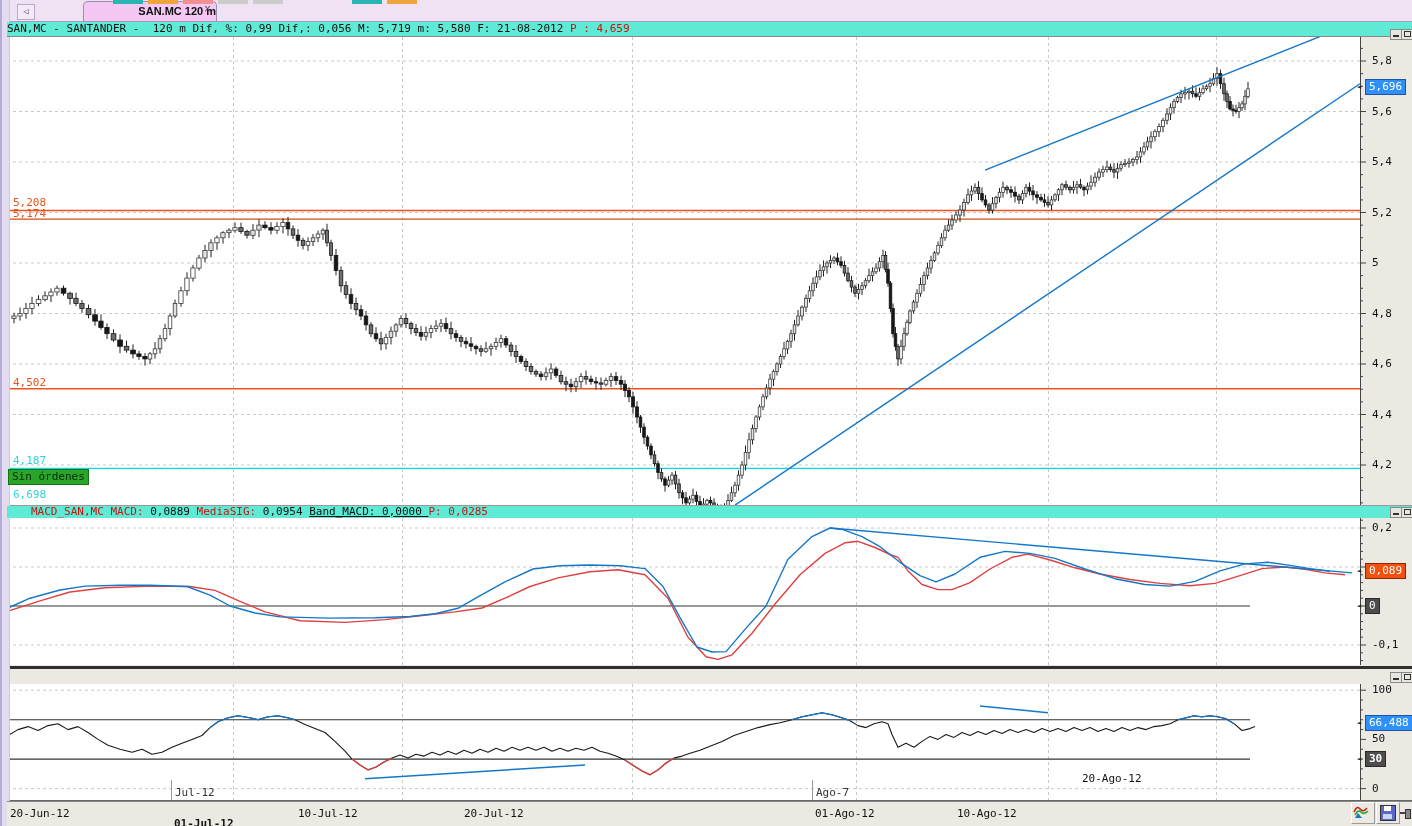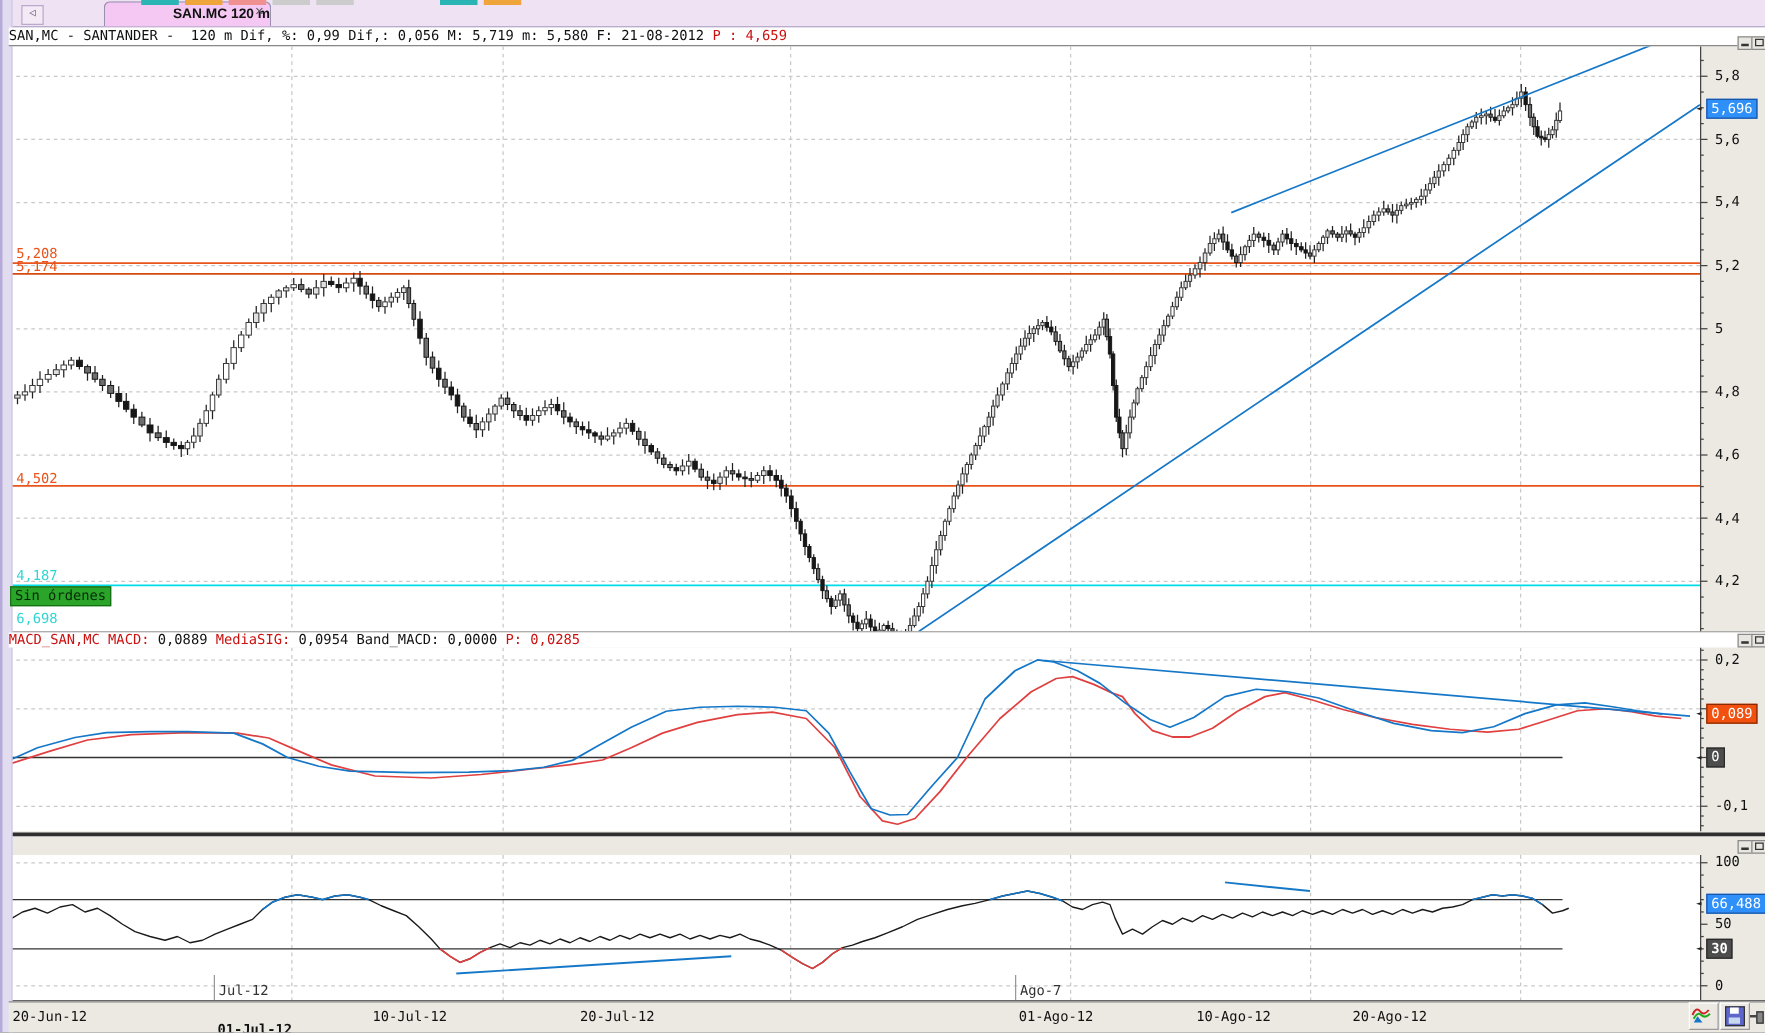--- a/index.html
+++ b/index.html
@@ -9,21 +9,21 @@
   #left-border{left:0;top:0;width:7px;height:826px;background:#e2dcf0;border-left:2px solid #b6abd8;border-right:1px solid #cfc6e6;}
   #tabbar{left:7px;top:0;width:1405px;height:21px;background:#efe3f3;border-bottom:1px solid #a89ac0;}
   .tab-frag{top:0;height:4px;}
   #nav-arrow{left:10px;top:4px;width:16px;height:14px;border:1px solid #b9a9cc;color:#6a5a80;
              font-size:9px;line-height:13px;text-align:center;background:#f3eaf6;cursor:pointer;}
   #active-tab{left:76px;top:1px;width:132px;height:19px;background:#f5c8f3;border:1px solid #9a8fae;border-bottom:none;
               border-radius:5px 5px 0 0;font-family:"Liberation Sans",sans-serif;font-weight:bold;font-size:11px;
               line-height:19px;text-align:right;}
   #tab-close{position:absolute;right:5px;top:2px;width:12px;height:12px;line-height:11px;color:#555;
              font-weight:normal;font-size:12px;cursor:pointer;}
-  .hdr-row{left:7px;width:1405px;background:#ffffff;white-space:pre;overflow:hidden;}
+  .hdr-row{left:7px;width:1405px;background:#5eead4;white-space:pre;overflow:hidden;}
   #main-header{top:22px;height:14px;border-bottom:1px solid #888;line-height:14px;}
   #macd-header{top:506px;height:12px;line-height:12px;}
   #rsi-header{top:670px;height:14px;line-height:13px;}
   .red-txt{color:#cc1111;}
   #chart{left:0;top:0;}
   #overlay{left:0;top:0;width:1412px;height:826px;pointer-events:none;}
   .lbl{position:absolute;white-space:pre;}
   .badge{position:absolute;color:#fff;padding:0 3px;height:14px;line-height:14px;border-width:1px;border-style:solid;}
   .axis-arrow{position:absolute;font-size:7px;color:#222;}
   #bottom-strip{left:7px;top:801px;width:1405px;height:25px;background:#ece9e3;border-top:1px solid #888;}
@@ -792,21 +792,21 @@
       <div class="abs tab-frag" style="left: 211px; width: 30px; background: rgb(204, 204, 204);"></div>
       <div class="abs tab-frag" style="left: 246px; width: 30px; background: rgb(204, 204, 204);"></div>
       <div class="abs tab-frag" style="left: 345px; width: 30px; background: rgb(42, 180, 180);"></div>
       <div class="abs tab-frag" style="left: 380px; width: 30px; background: rgb(240, 164, 60);"></div>
     </div>
 
   <div id="left-border" class="abs"></div>
 
   <div id="main-header" class="abs hdr-row"><span>SAN,MC - SANTANDER -  120 m Dif, %: 0,99 Dif,: 0,056 M: 5,719 m: 5,580 F: 21-08-2012 </span><span class="red-txt">P : 4,659</span></div>
 
-  <div id="macd-header" class="abs hdr-row"><span style="color: rgb(204, 17, 17);">MACD_SAN,MC MACD: </span><span style="color: rgb(17, 17, 17);">0,0889 </span><span style="color: rgb(204, 17, 17);">MediaSIG: </span><span style="color: rgb(17, 17, 17);">0,0954 </span><span style="color: rgb(17, 17, 17);">Band_MACD: 0,0000 </span><span style="color: rgb(204, 17, 17);">P: 0,0285</span></div>
+  <div id="macd-header" class="abs hdr-row"><span style="color: rgb(204, 17, 17); padding-left: 24px;">MACD_SAN,MC MACD: </span><span style="color: rgb(17, 17, 17);">0,0889 </span><span style="color: rgb(204, 17, 17);">MediaSIG: </span><span style="color: rgb(17, 17, 17);">0,0954 </span><span style="color: rgb(17, 17, 17); text-decoration: underline;">Band_MACD: 0,0000 </span><span style="color: rgb(204, 17, 17);">P: 0,0285</span></div>
 
 
   <div id="bottom-strip" class="abs"></div>
 
   <div id="overlay" class="abs">
       <div class="lbl" style="left: 1372px; top: 54px; color: rgb(17, 17, 17);">5,8</div>
       <div class="lbl" style="left: 1372px; top: 104.5px; color: rgb(17, 17, 17);">5,6</div>
       <div class="lbl" style="left: 1372px; top: 155px; color: rgb(17, 17, 17);">5,4</div>
       <div class="lbl" style="left: 1372px; top: 205.5px; color: rgb(17, 17, 17);">5,2</div>
       <div class="lbl" style="left: 1372px; top: 256px; color: rgb(17, 17, 17);">5</div>
@@ -836,21 +836,21 @@
       <div class="lbl" style="left: 13px; top: 488px; color: rgb(47, 213, 213);">6,698</div>
       <div class="badge" style="left: 8px; top: 469.282px; background: rgb(42, 165, 42); border-color: rgb(21, 111, 21); color: rgb(5, 42, 5);">Sin órdenes</div>
       <div class="lbl" style="left: 175px; top: 786px; color: rgb(51, 51, 51);">Jul-12</div>
       <div class="lbl" style="left: 816px; top: 786px; color: rgb(51, 51, 51);">Ago-7</div>
       <div class="lbl" style="left: 10px; top: 807px; color: rgb(17, 17, 17);">20-Jun-12</div>
       <div class="lbl" style="left: 174px; top: 817px; color: rgb(17, 17, 17); font-weight: bold;">01-Jul-12</div>
       <div class="lbl" style="left: 298px; top: 807px; color: rgb(17, 17, 17);">10-Jul-12</div>
       <div class="lbl" style="left: 464px; top: 807px; color: rgb(17, 17, 17);">20-Jul-12</div>
       <div class="lbl" style="left: 815px; top: 807px; color: rgb(17, 17, 17);">01-Ago-12</div>
       <div class="lbl" style="left: 957px; top: 807px; color: rgb(17, 17, 17);">10-Ago-12</div>
-      <div class="lbl" style="left: 1082px; top: 807px; color: rgb(17, 17, 17);">20-Ago-12</div>
+      <div class="lbl" style="left: 1082px; top: 772px; color: rgb(17, 17, 17);">20-Ago-12</div>
     </div>
 <div class="wbtn" style="left: 1390px; top: 29px;">
       <div style="width: 6px; height: 2px; background: rgb(51, 51, 51); margin-top: 5px;"></div>
     </div>
     <div class="wbtn" style="left: 1401px; top: 29px;">
       <div style="width: 5px; height: 4px; border: 1px solid rgb(51, 51, 51); margin-top: 1px;"></div>
     </div>
     <div class="wbtn" style="left: 1390px; top: 507px;">
       <div style="width: 6px; height: 2px; background: rgb(51, 51, 51); margin-top: 5px;"></div>
     </div>

